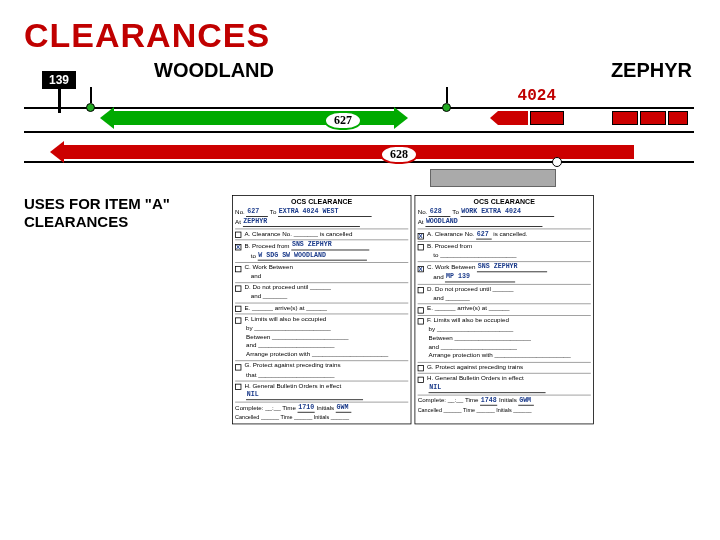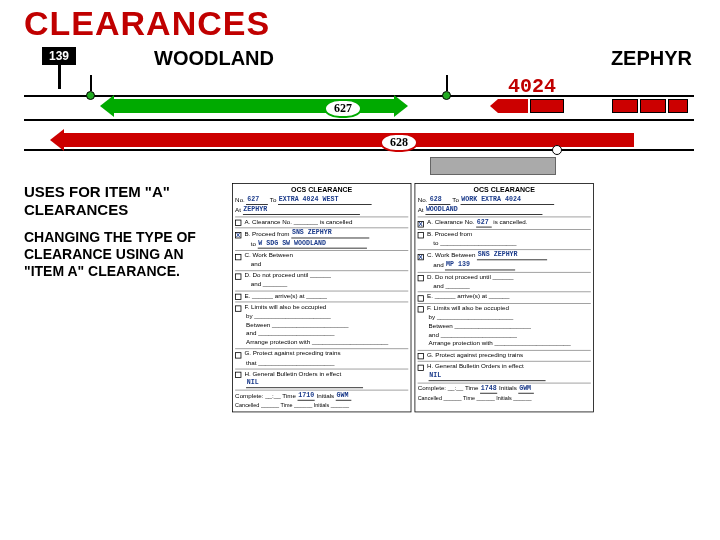--- a/index.html
+++ b/index.html
@@ -1,24 +1,24 @@
 <!DOCTYPE html>
 <html><head>
 <meta charset="utf-8">
 <style>
   * { box-sizing: border-box; margin: 0; padding: 0; }
   body { width: 720px; height: 540px; font-family: Arial, sans-serif; background: #fff; position: relative; overflow: hidden; }
-  .slide { padding: 4px 24px 10px 24px; }
+  .slide { padding: 16px 24px 10px 24px; }
   .title { font-size: 34px; font-weight: 900; color: #c00000; letter-spacing: 1px; margin-bottom: 2px; }
   .diagram { position: relative; height: 130px; margin-bottom: 8px; }
-  .signpost { position: absolute; left: 18px; top: 2px; }
+  .signpost { position: absolute; left: 18px; top: 14px; }
   .signplate { background: #000; color: #fff; font-size: 12px; font-weight: bold; padding: 1px 6px; border: 1px solid #000; }
   .signpole { width: 3px; height: 24px; background: #000; margin-left: 16px; }
   .stationlabel { position: absolute; font-size: 20px; font-weight: 900; color: #000; top: 2px; }
-  .train4024 { position: absolute; font-size: 20px; font-weight: 900; color: #c00000; font-family: 'Courier New', monospace; }
+  .train4024 { position: absolute; font-size: 16px; font-weight: 900; color: #c00000; font-family: 'Courier New', monospace; }
   .signal { position: absolute; }
   .sigpost { width: 2px; height: 16px; background: #000; margin: 0 auto; }
   .siglight { width: 9px; height: 9px; border-radius: 50%; background: #2a2; border: 1px solid #000; margin: 0 auto; }
   .arrow627 { position: absolute; top: 54px; left: 90px; width: 280px; height: 14px; background: #0a0; }
   .arrow627::before { content: ""; position: absolute; left: -14px; top: -4px; border-right: 14px solid #0a0; border-top: 11px solid transparent; border-bottom: 11px solid transparent; }
   .arrow627::after { content: ""; position: absolute; right: -14px; top: -4px; border-left: 14px solid #0a0; border-top: 11px solid transparent; border-bottom: 11px solid transparent; }
   .arrow628 { position: absolute; top: 88px; left: 40px; width: 570px; height: 14px; background: #c00; }
   .arrow628::before { content: ""; position: absolute; left: -14px; top: -4px; border-right: 14px solid #c00; border-top: 11px solid transparent; border-bottom: 11px solid transparent; }
   .trackline { position: absolute; height: 2px; background: #000; }
   .arrowlabelbox { position: absolute; background: #fff; border: 2px solid; border-radius: 50%/60%; padding: 0 8px; font-size: 12px; font-weight: bold; font-family: Georgia, serif; }
@@ -81,21 +81,20 @@
     <div class="arrow628"></div>
     <div class="arrowlabelbox" style="top:88px; left:356px; border-color:#c00">628</div>
 
     <div class="plat" style="left:406px; width:126px"></div>
     <div class="platlight" style="left:528px"></div>
   </div>
 
   <div class="cols">
     <div class="leftcol">
       <h3>USES FOR ITEM "A" CLEARANCES</h3>
-      <h4>CHANGING THE TYPE OF CLEARANCE USING AN "ITEM A" CLEARANCE.</h4>
     </div>
 
     <div class="forms">
 
       <div class="form">
         <div class="formtitle">OCS CLEARANCE</div>
         <div class="row">No. <span class="u" style="min-width:28px">627</span> To <span class="u" style="min-width:120px">EXTRA 4024 WEST</span></div>
         <div class="row">At <span class="u" style="min-width:150px">ZEPHYR</span></div>
         <div class="sec row">
             <span class="cb"></span>

